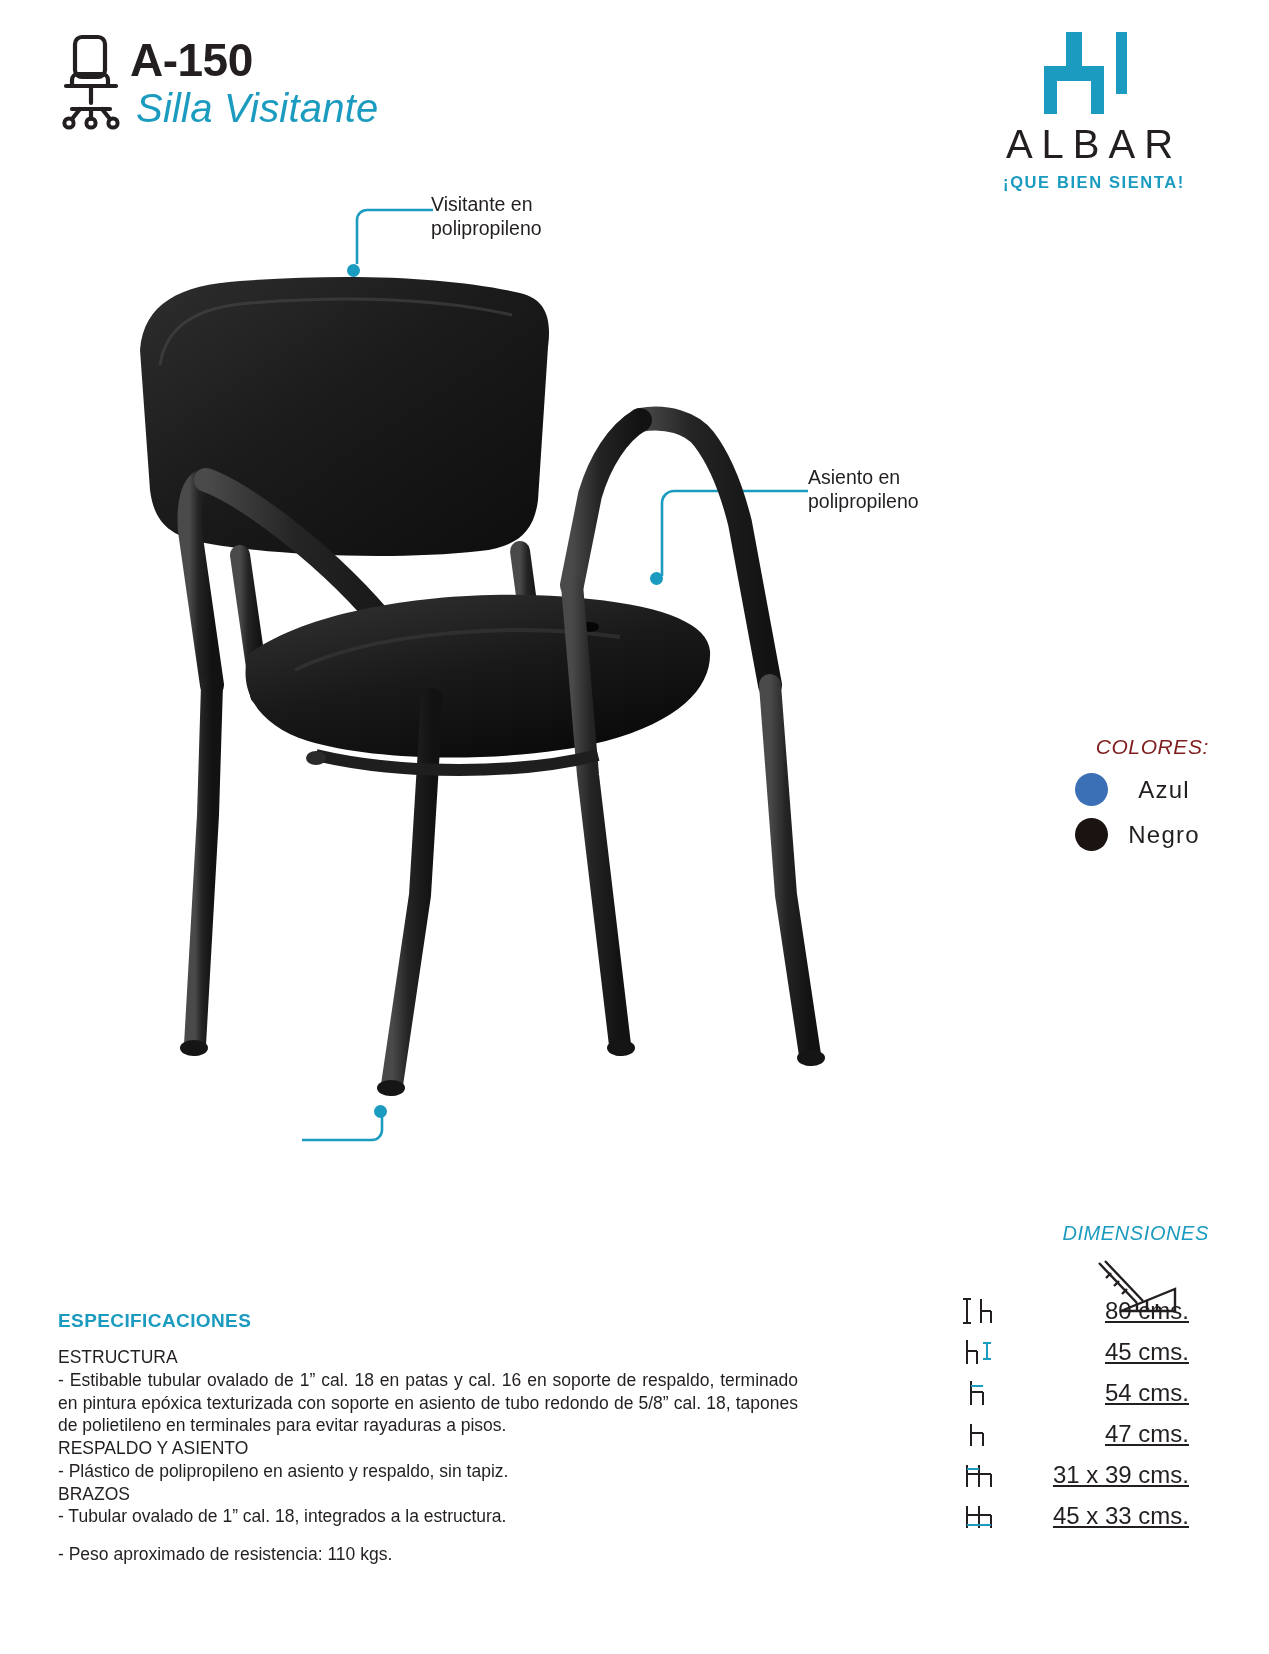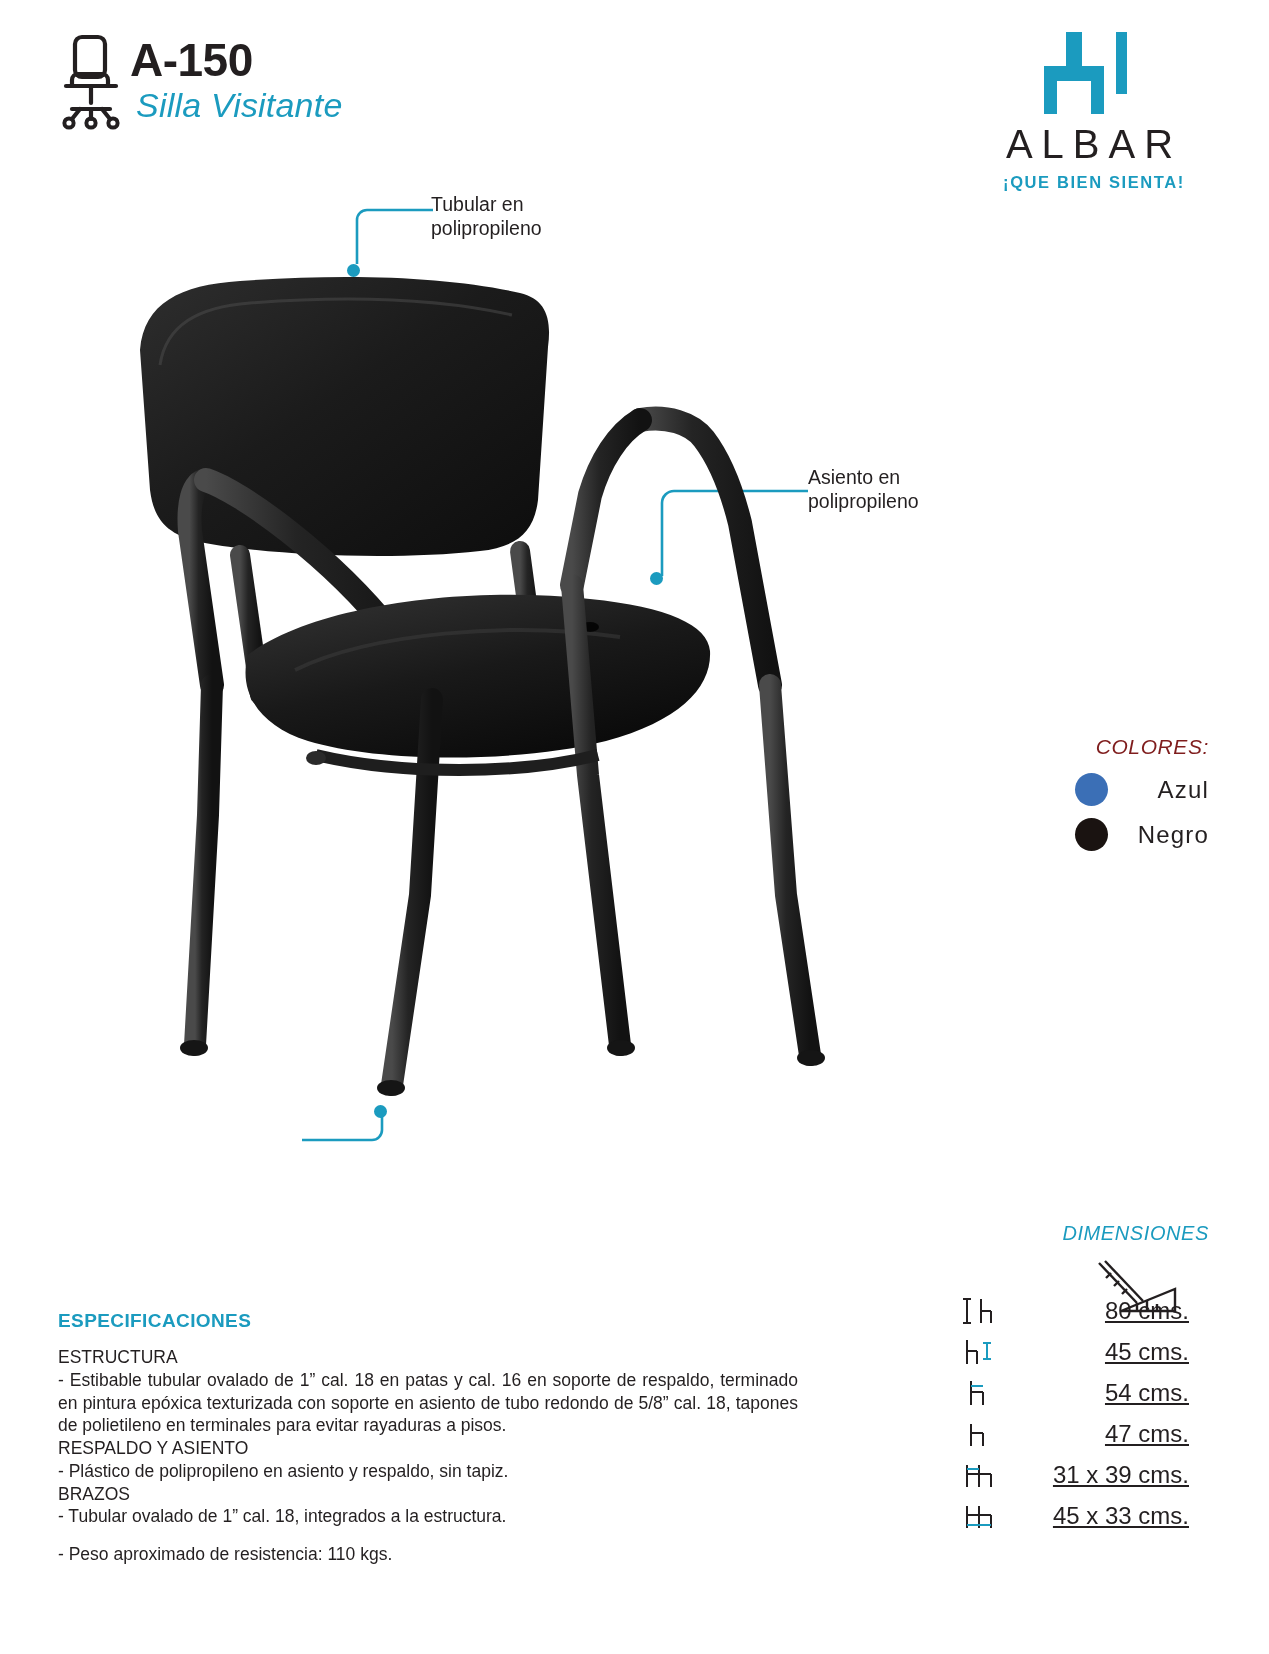--- a/index.html
+++ b/index.html
@@ -30,21 +30,21 @@
   }
   .model-code {
     font-size: 46px;
     font-weight: bold;
     letter-spacing: -0.5px;
     color: #231f20;
     line-height: 1.05;
     margin: 0;
   }
   .model-name {
-    font-size: 34px;
+    font-size: 40px;
     font-style: italic;
     color: #1b9bbf;
     margin: 2px 0 0 6px;
     letter-spacing: 0.2px;
   }
 
   .brand-block {
     position: absolute;
     right: 60px; top: 30px;
     width: 230px;
@@ -115,21 +115,21 @@
   .swatch {
     width: 33px; height: 33px;
     border-radius: 50%;
     margin-right: 11px;
   }
   .color-label {
     font-size: 24px;
     letter-spacing: 1.2px;
     color: #231f20;
     min-width: 90px;
-    text-align: right;
+    text-align: center;
   }
 
   
   .dim-header {
     position: absolute;
     right: 60px; top: 1222px;
     display: flex;
     align-items: center;
     gap: 14px;
     flex-direction: column;
@@ -222,21 +222,21 @@
           <rect x="67" y="51" width="13" height="33"></rect>
           <rect x="92" y="2" width="11" height="62"></rect>
         </g>
       </svg>
     </div>
     <div class="brand-name">ALBAR</div>
     <div class="brand-tag">¡QUE BIEN SIENTA!</div>
   </div>
 
   <div class="callout-text callout-1">
-    <div>Tubular en</div>
+    <div>Visitante en</div>
     <div>polipropileno</div>
   </div>
   <svg class="leader" style="left:345px; top:200px;" width="90" height="85">
     <path d="M88 10 H22 a10 10 0 0 0 -10 10 V64" fill="none" stroke="#1b9bbf" stroke-width="2.6"></path>
   </svg>
   <div class="dot" style="left:347px; top:264px;"></div>
 
   <div class="callout-text callout-2">
     <div>Asiento en</div>
     <div>polipropileno</div>

